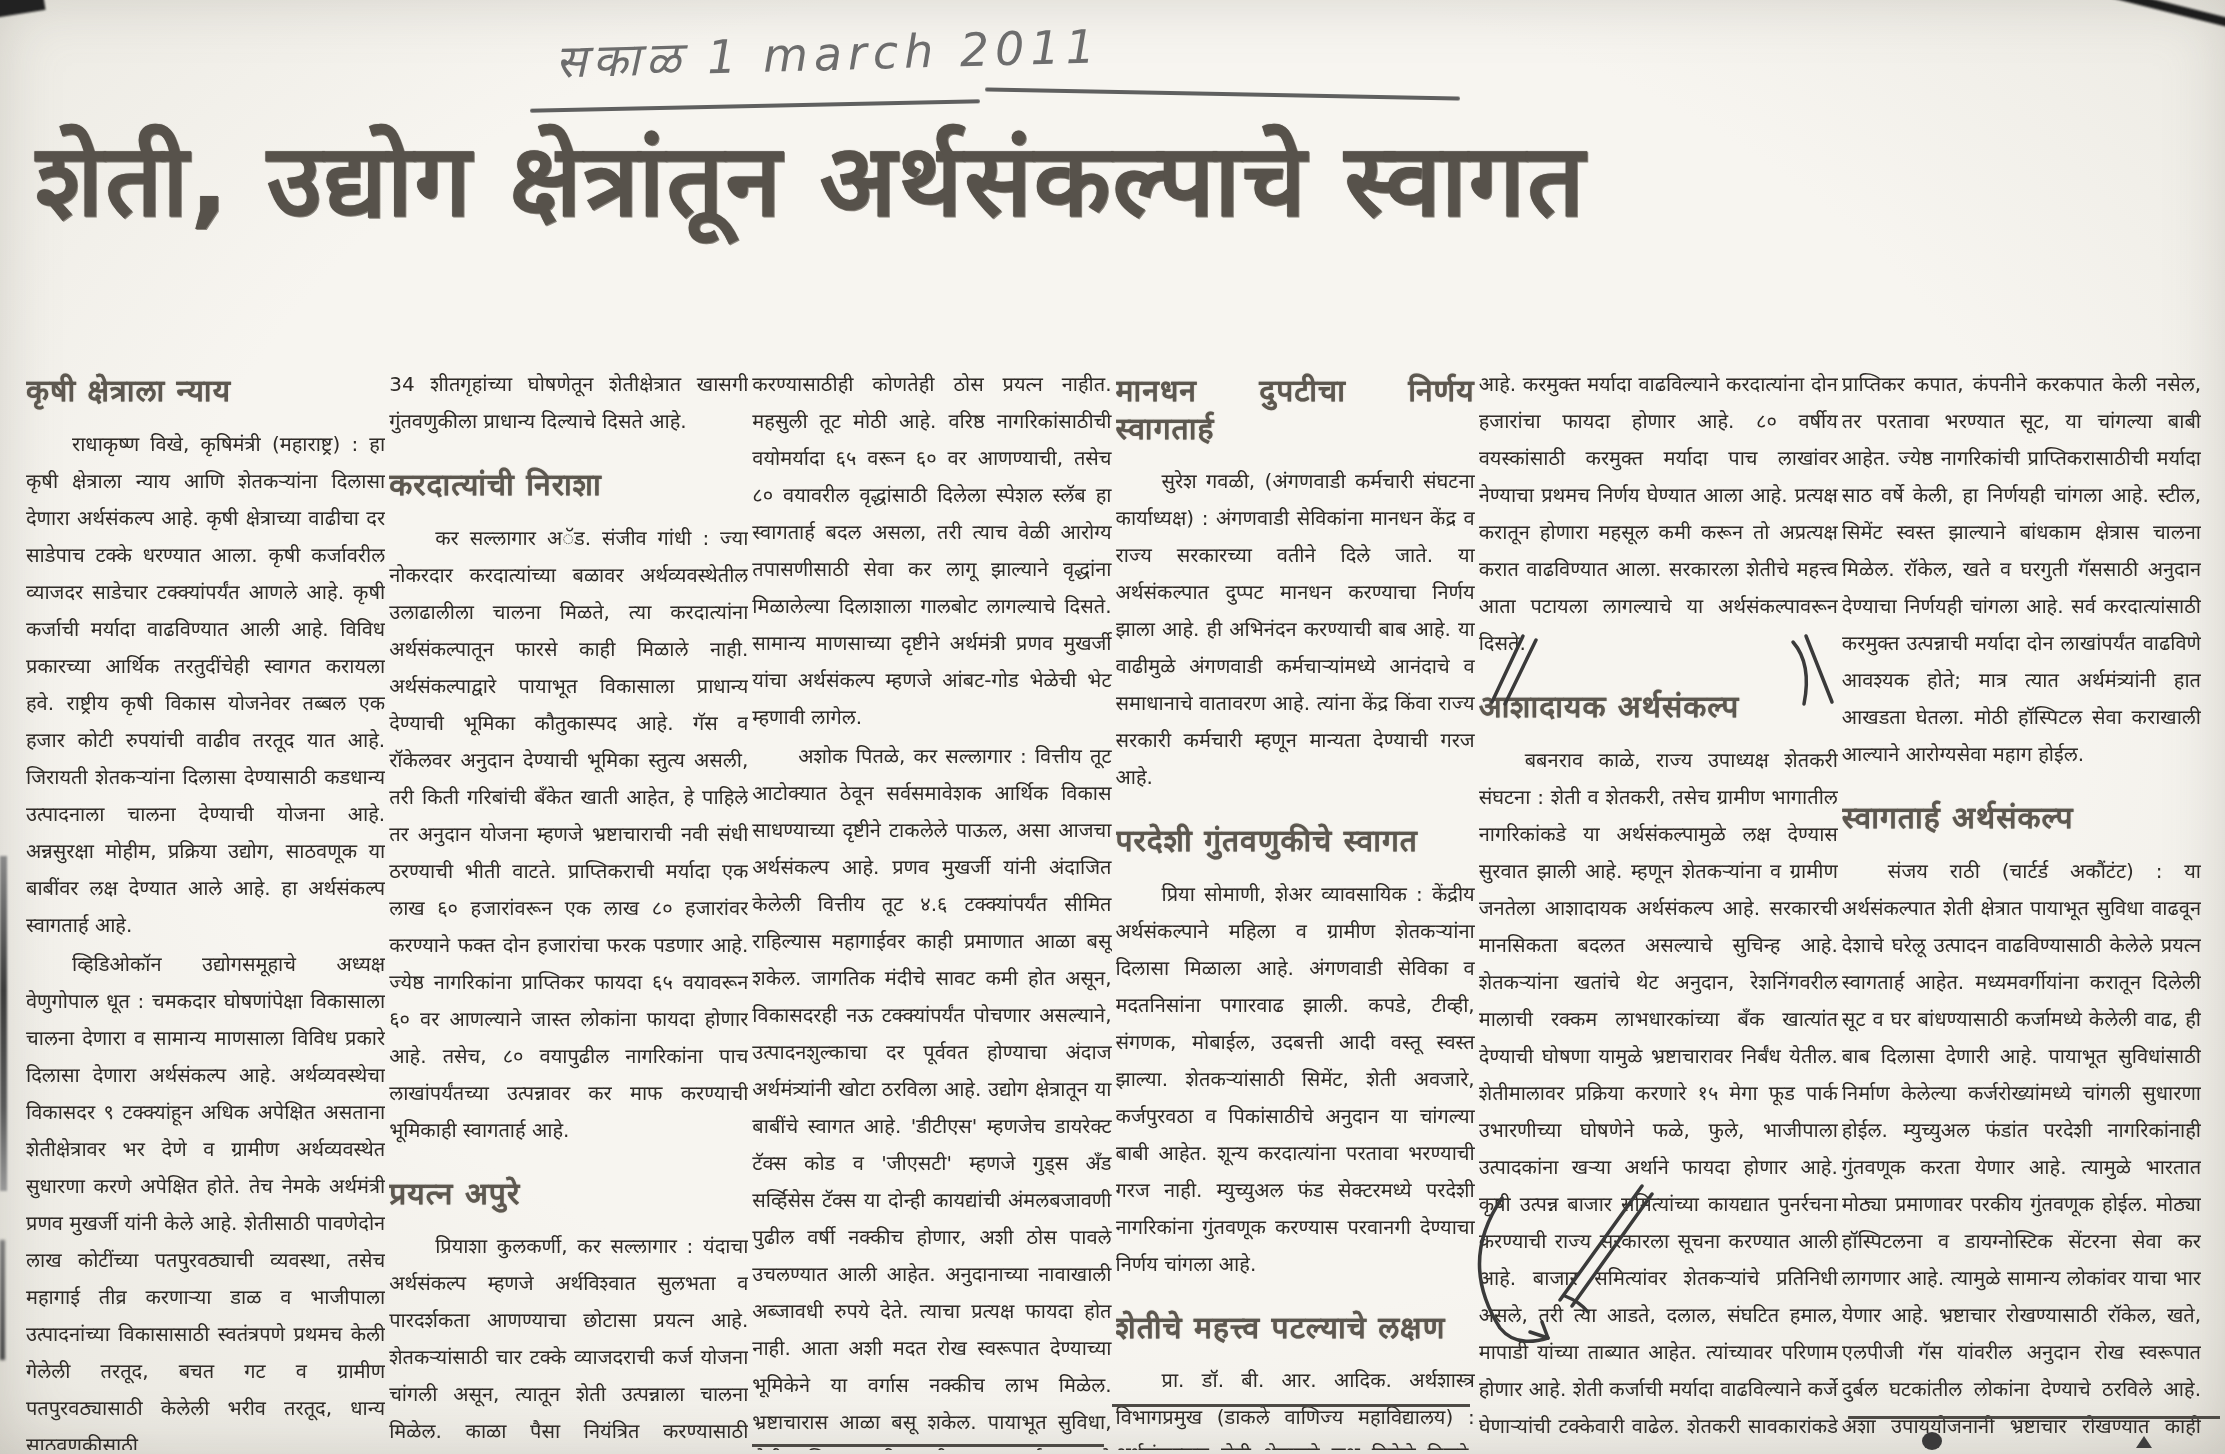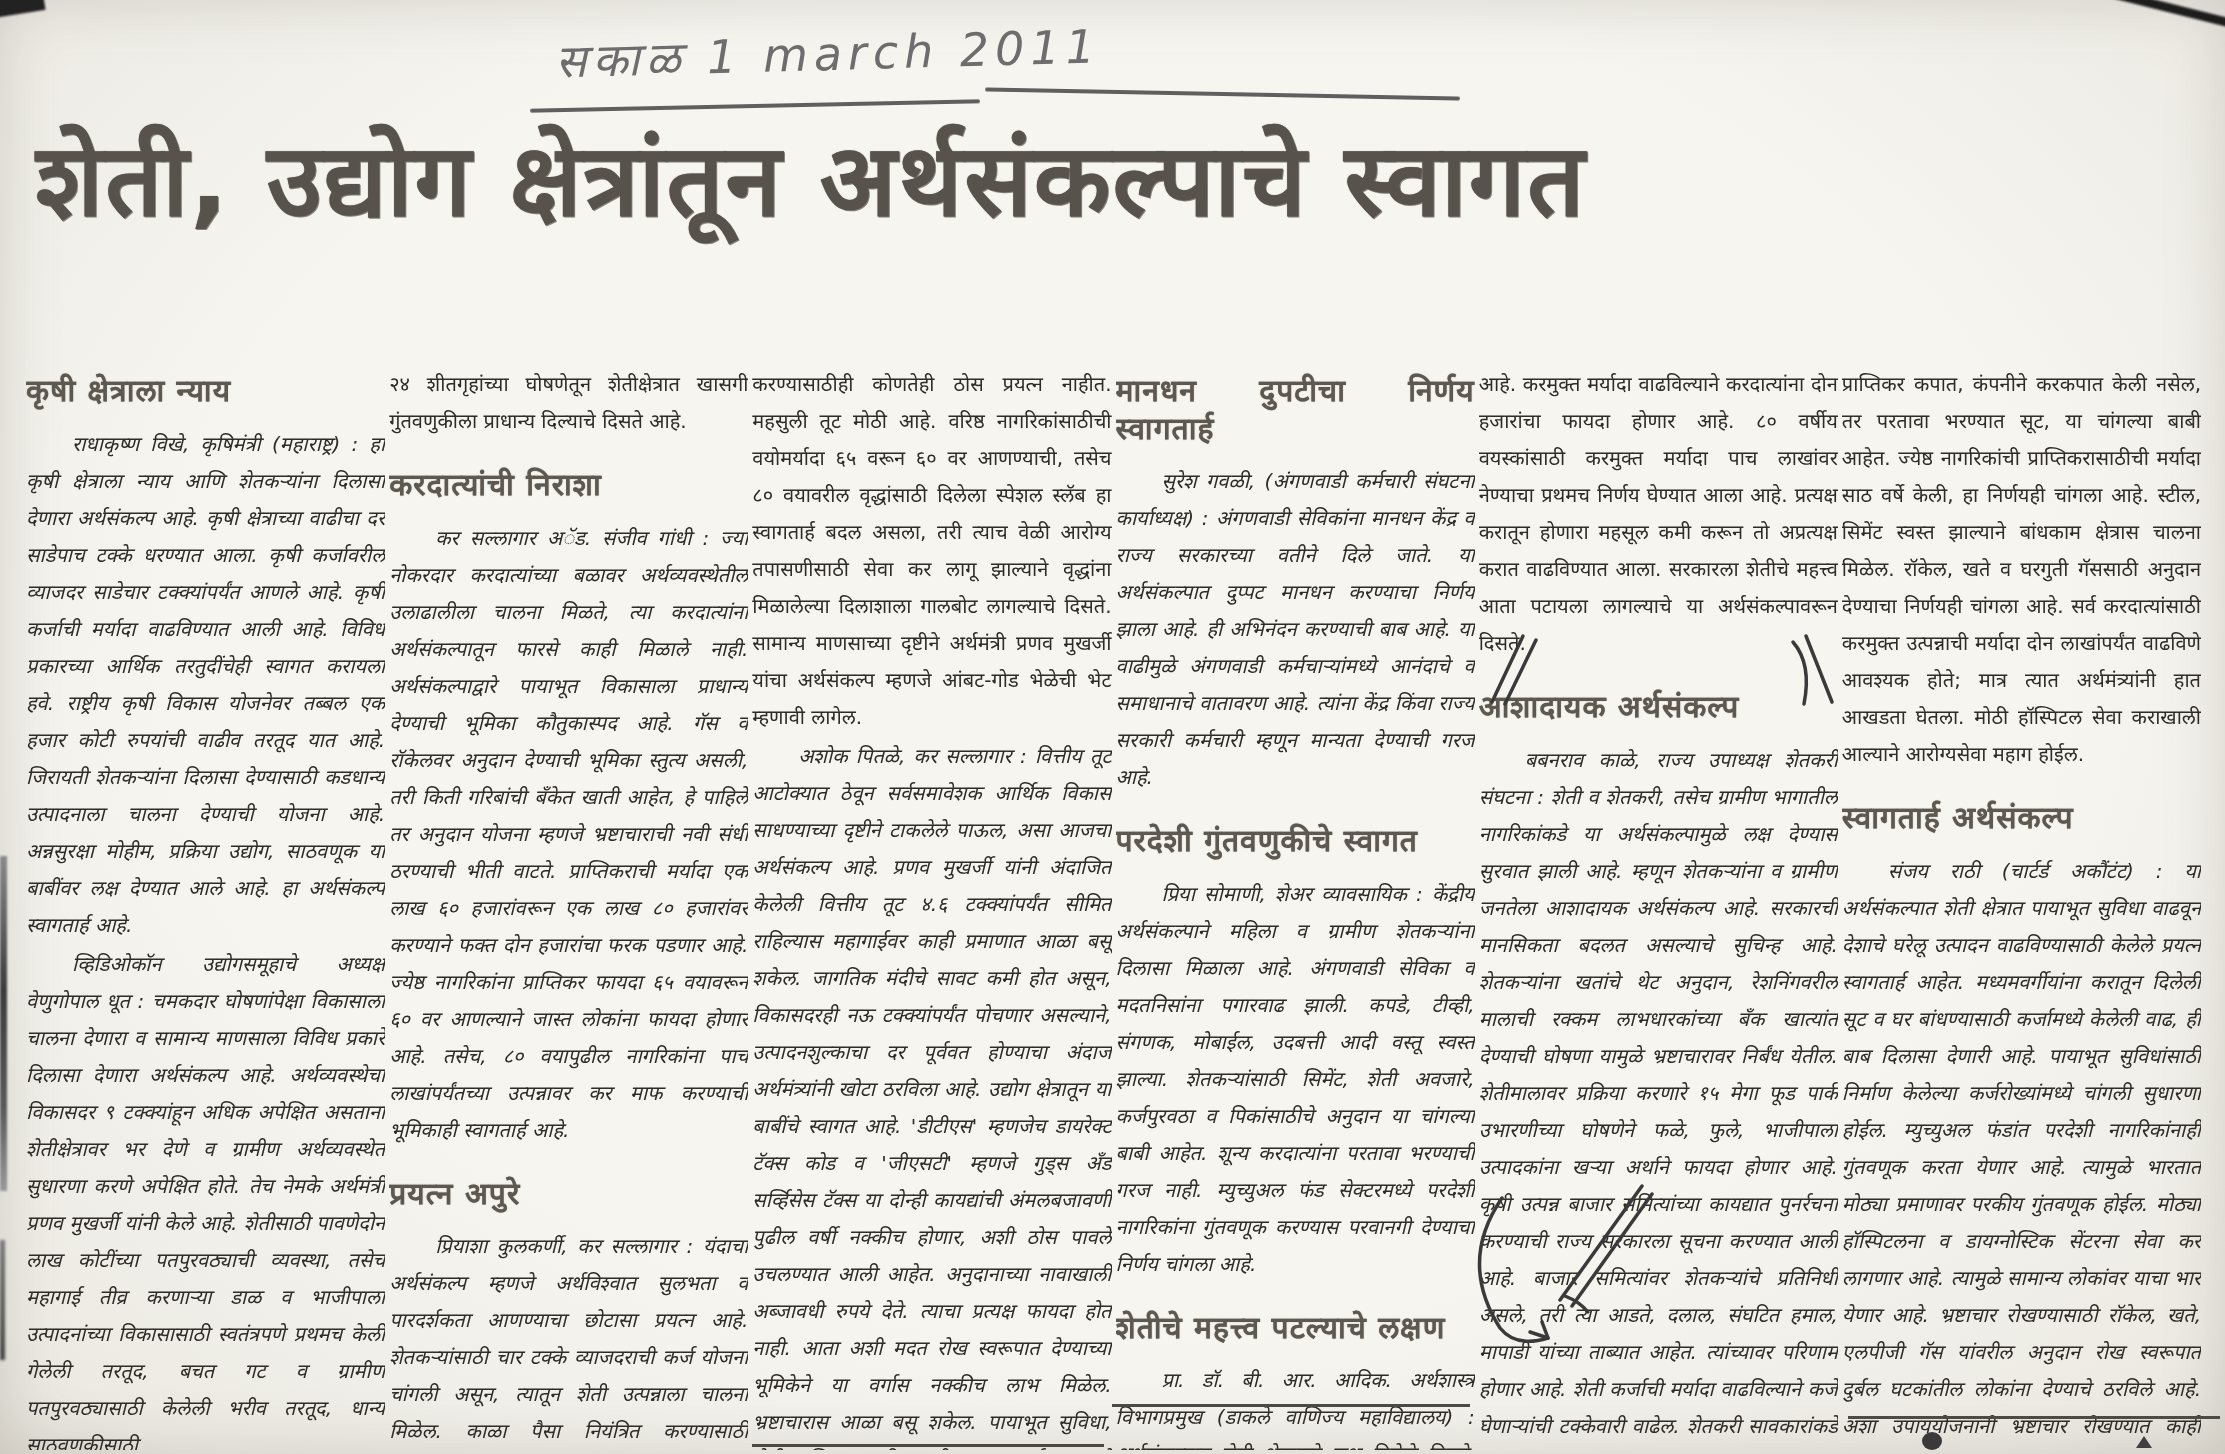--- a/index.html
+++ b/index.html
@@ -44,21 +44,21 @@
     position:absolute;left:26px;right:24px;top:366px;bottom:4px;
     display:flex;gap:4px;overflow:hidden;
   }
   .col{
     flex:1 1 0;min-width:0;overflow:hidden;
     color:#2f2b27;
     font-size:20px;line-height:37px;
     text-align:justify;
   }
   .col p{margin:0 0 2px 0;}
-  .col p.indent{text-indent:46px;font-style:italic;}
+  .col p.indent{text-indent:46px;}
   .col h2{
     font-size:30px;line-height:1.25;font-weight:700;
     color:#5d5850;
     text-shadow:0 0 1px #8d877e;
     margin:26px 0 16px 0;
     letter-spacing:1px;
   }
   .col h2:first-child{margin-top:6px;}
   
   .artifact{position:absolute;background:#222;}
@@ -88,21 +88,21 @@
 
   <h1 class="headline">शेती, उद्योग क्षेत्रांतून अर्थसंकल्पाचे स्वागत</h1>
 
   <div class="columns" id="columns">
       <div class="col">
         <h2>कृषी क्षेत्राला न्याय</h2>
         <p class="indent">राधाकृष्ण विखे, कृषिमंत्री (महाराष्ट्र) : हा कृषी क्षेत्राला न्याय आणि शेतकऱ्यांना दिलासा देणारा अर्थसंकल्प आहे. कृषी क्षेत्राच्या वाढीचा दर साडेपाच टक्के धरण्यात आला. कृषी कर्जावरील व्याजदर साडेचार टक्क्यांपर्यंत आणले आहे. कृषी कर्जाची मर्यादा वाढविण्यात आली आहे. विविध प्रकारच्या आर्थिक तरतुदींचेही स्वागत करायला हवे. राष्ट्रीय कृषी विकास योजनेवर तब्बल एक हजार कोटी रुपयांची वाढीव तरतूद यात आहे. जिरायती शेतकऱ्यांना दिलासा देण्यासाठी कडधान्य उत्पादनाला चालना देण्याची योजना आहे. अन्नसुरक्षा मोहीम, प्रक्रिया उद्योग, साठवणूक या बाबींवर लक्ष देण्यात आले आहे. हा अर्थसंकल्प स्वागतार्ह आहे.</p>
         <p class="indent">व्हिडिओकॉन उद्योगसमूहाचे अध्यक्ष वेणुगोपाल धूत : चमकदार घोषणांपेक्षा विकासाला चालना देणारा व सामान्य माणसाला विविध प्रकारे दिलासा देणारा अर्थसंकल्प आहे. अर्थव्यवस्थेचा विकासदर ९ टक्क्यांहून अधिक अपेक्षित असताना शेतीक्षेत्रावर भर देणे व ग्रामीण अर्थव्यवस्थेत सुधारणा करणे अपेक्षित होते. तेच नेमके अर्थमंत्री प्रणव मुखर्जी यांनी केले आहे. शेतीसाठी पावणेदोन लाख कोटींच्या पतपुरवठ्याची व्यवस्था, तसेच महागाई तीव्र करणाऱ्या डाळ व भाजीपाला उत्पादनांच्या विकासासाठी स्वतंत्रपणे प्रथमच केली गेलेली तरतूद, बचत गट व ग्रामीण पतपुरवठ्यासाठी केलेली भरीव तरतूद, धान्य साठवणुकीसाठी</p>
       </div>
       <div class="col">
-        <p>२४ शीतगृहांच्या घोषणेतून शेतीक्षेत्रात खासगी गुंतवणुकीला प्राधान्य दिल्याचे दिसते आहे.</p>
+        <p>34 शीतगृहांच्या घोषणेतून शेतीक्षेत्रात खासगी गुंतवणुकीला प्राधान्य दिल्याचे दिसते आहे.</p>
         <h2>करदात्यांची निराशा</h2>
         <p class="indent">कर सल्लागार अॅड. संजीव गांधी : ज्या नोकरदार करदात्यांच्या बळावर अर्थव्यवस्थेतील उलाढालीला चालना मिळते, त्या करदात्यांना अर्थसंकल्पातून फारसे काही मिळाले नाही. अर्थसंकल्पाद्वारे पायाभूत विकासाला प्राधान्य देण्याची भूमिका कौतुकास्पद आहे. गॅस व रॉकेलवर अनुदान देण्याची भूमिका स्तुत्य असली, तरी किती गरिबांची बँकेत खाती आहेत, हे पाहिले तर अनुदान योजना म्हणजे भ्रष्टाचाराची नवी संधी ठरण्याची भीती वाटते. प्राप्तिकराची मर्यादा एक लाख ६० हजारांवरून एक लाख ८० हजारांवर करण्याने फक्त दोन हजारांचा फरक पडणार आहे. ज्येष्ठ नागरिकांना प्राप्तिकर फायदा ६५ वयावरून ६० वर आणल्याने जास्त लोकांना फायदा होणार आहे. तसेच, ८० वयापुढील नागरिकांना पाच लाखांपर्यंतच्या उत्पन्नावर कर माफ करण्याची भूमिकाही स्वागतार्ह आहे.</p>
         <h2>प्रयत्न अपुरे</h2>
         <p class="indent">प्रियाशा कुलकर्णी, कर सल्लागार : यंदाचा अर्थसंकल्प म्हणजे अर्थविश्वात सुलभता व पारदर्शकता आणण्याचा छोटासा प्रयत्न आहे. शेतकऱ्यांसाठी चार टक्के व्याजदराची कर्ज योजना चांगली असून, त्यातून शेती उत्पन्नाला चालना मिळेल. काळा पैसा नियंत्रित करण्यासाठी अर्थसंकल्पाद्वारे झालेले प्रयत्न पुरेसे आहेत का, याबाबत मनात शंका आहे. पायाभूत क्षेत्रातील विकासासाठी उचललेली पावले फारच महत्त्वाची आहेत; पण त्यासाठी निर्धारित केलेला निधी अपुरा वाटतो. चलनवाढीचा दर नियंत्रित</p>
       </div>
       <div class="col">
         <p>करण्यासाठीही कोणतेही ठोस प्रयत्न नाहीत. महसुली तूट मोठी आहे. वरिष्ठ नागरिकांसाठीची वयोमर्यादा ६५ वरून ६० वर आणण्याची, तसेच ८० वयावरील वृद्धांसाठी दिलेला स्पेशल स्लॅब हा स्वागतार्ह बदल असला, तरी त्याच वेळी आरोग्य तपासणीसाठी सेवा कर लागू झाल्याने वृद्धांना मिळालेल्या दिलाशाला गालबोट लागल्याचे दिसते. सामान्य माणसाच्या दृष्टीने अर्थमंत्री प्रणव मुखर्जी यांचा अर्थसंकल्प म्हणजे आंबट-गोड भेळेची भेट म्हणावी लागेल.</p>
         <p class="indent">अशोक पितळे, कर सल्लागार : वित्तीय तूट आटोक्यात ठेवून सर्वसमावेशक आर्थिक विकास साधण्याच्या दृष्टीने टाकलेले पाऊल, असा आजचा अर्थसंकल्प आहे. प्रणव मुखर्जी यांनी अंदाजित केलेली वित्तीय तूट ४.६ टक्क्यांपर्यंत सीमित राहिल्यास महागाईवर काही प्रमाणात आळा बसू शकेल. जागतिक मंदीचे सावट कमी होत असून, विकासदरही नऊ टक्क्यांपर्यंत पोचणार असल्याने, उत्पादनशुल्काचा दर पूर्ववत होण्याचा अंदाज अर्थमंत्र्यांनी खोटा ठरविला आहे. उद्योग क्षेत्रातून या बाबींचे स्वागत आहे. 'डीटीएस' म्हणजेच डायरेक्ट टॅक्स कोड व 'जीएसटी' म्हणजे गुड्स अँड सर्व्हिसेस टॅक्स या दोन्ही कायद्यांची अंमलबजावणी पुढील वर्षी नक्कीच होणार, अशी ठोस पावले उचलण्यात आली आहेत. अनुदानाच्या नावाखाली अब्जावधी रुपये देते. त्याचा प्रत्यक्ष फायदा होत नाही. आता अशी मदत रोख स्वरूपात देण्याच्या भूमिकेने या वर्गास नक्कीच लाभ मिळेल. भ्रष्टाचारास आळा बसू शकेल. पायाभूत सुविधा, शेती व शिक्षणासाठी जास्तीत जास्त खर्च करण्याचे ठरवून, आर्थिक विकास सर्वसमावेशक होण्याच्या दृष्टीने समाधानकारक पाऊल आहे.</p>
       </div>
       <div class="col">

